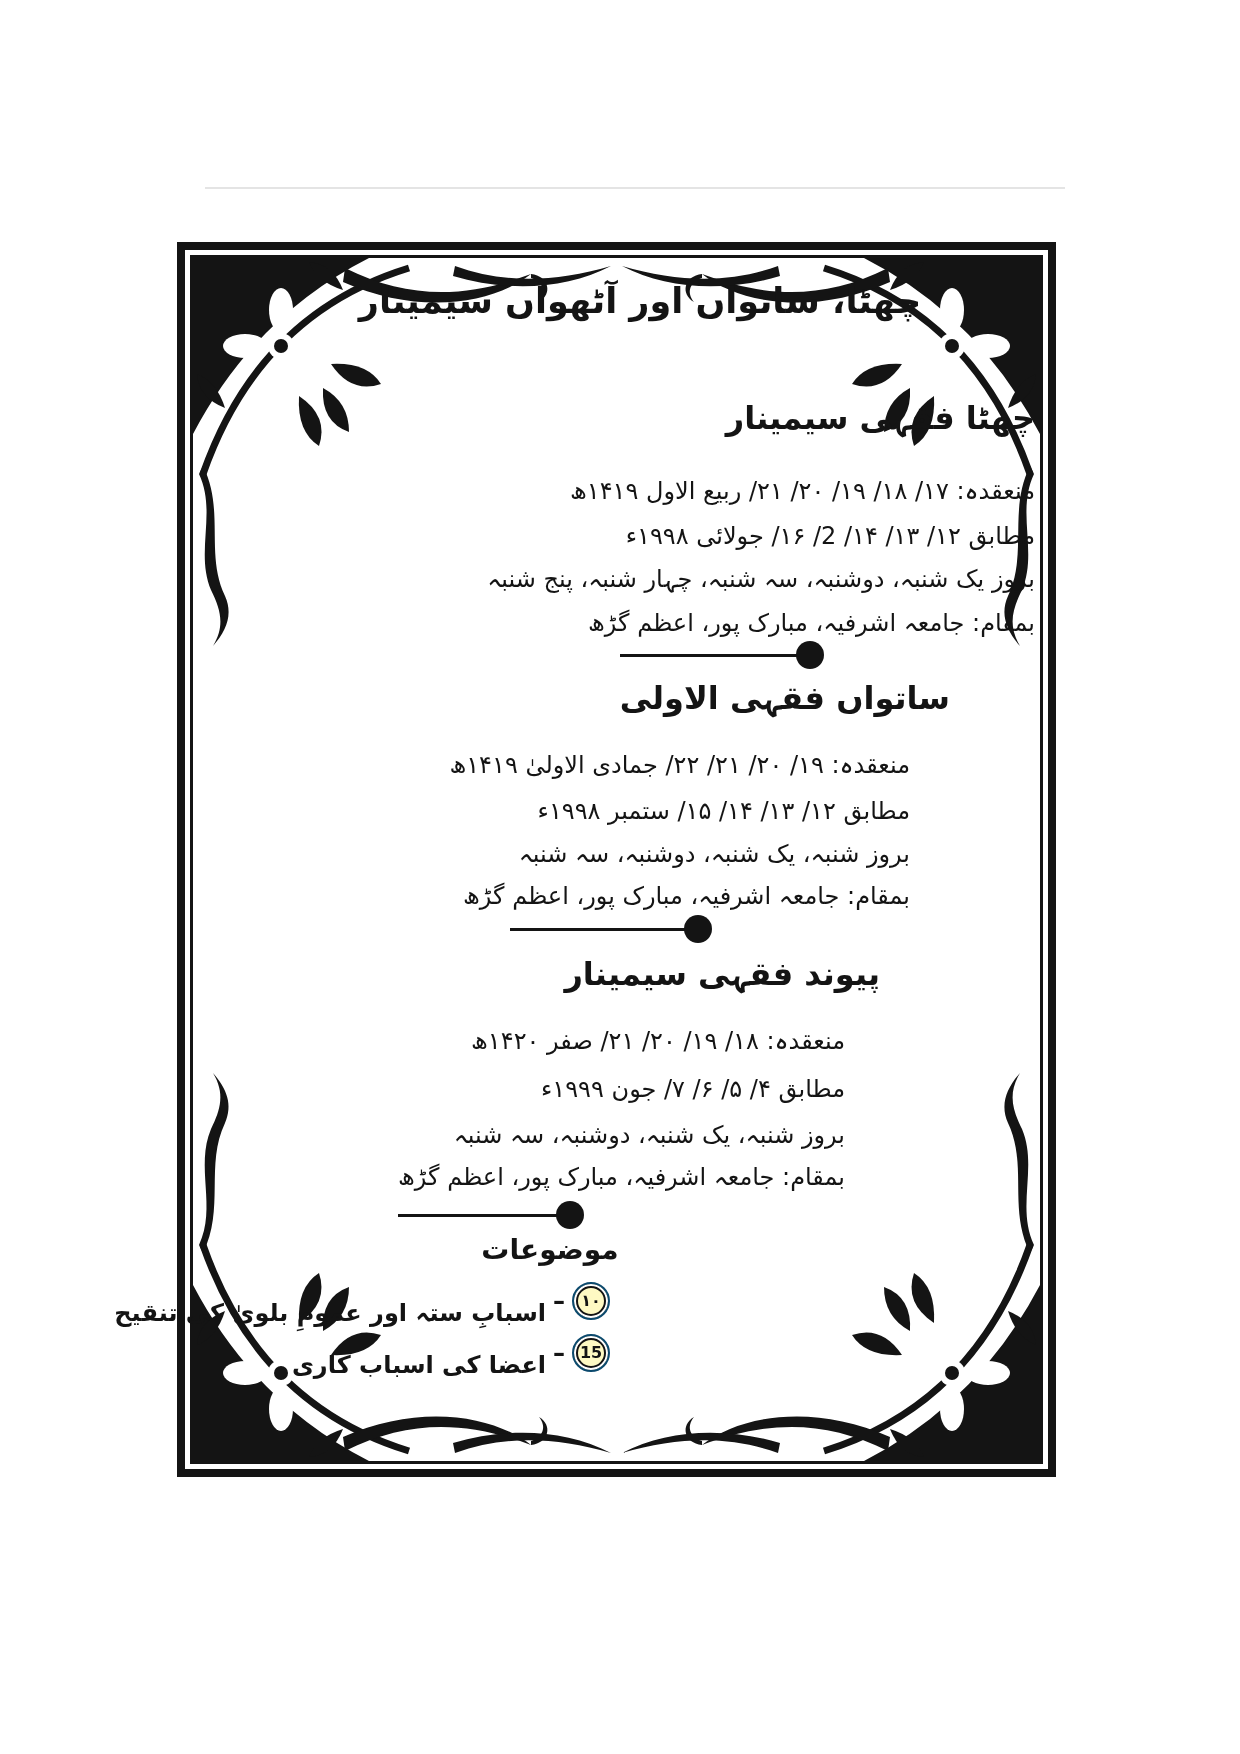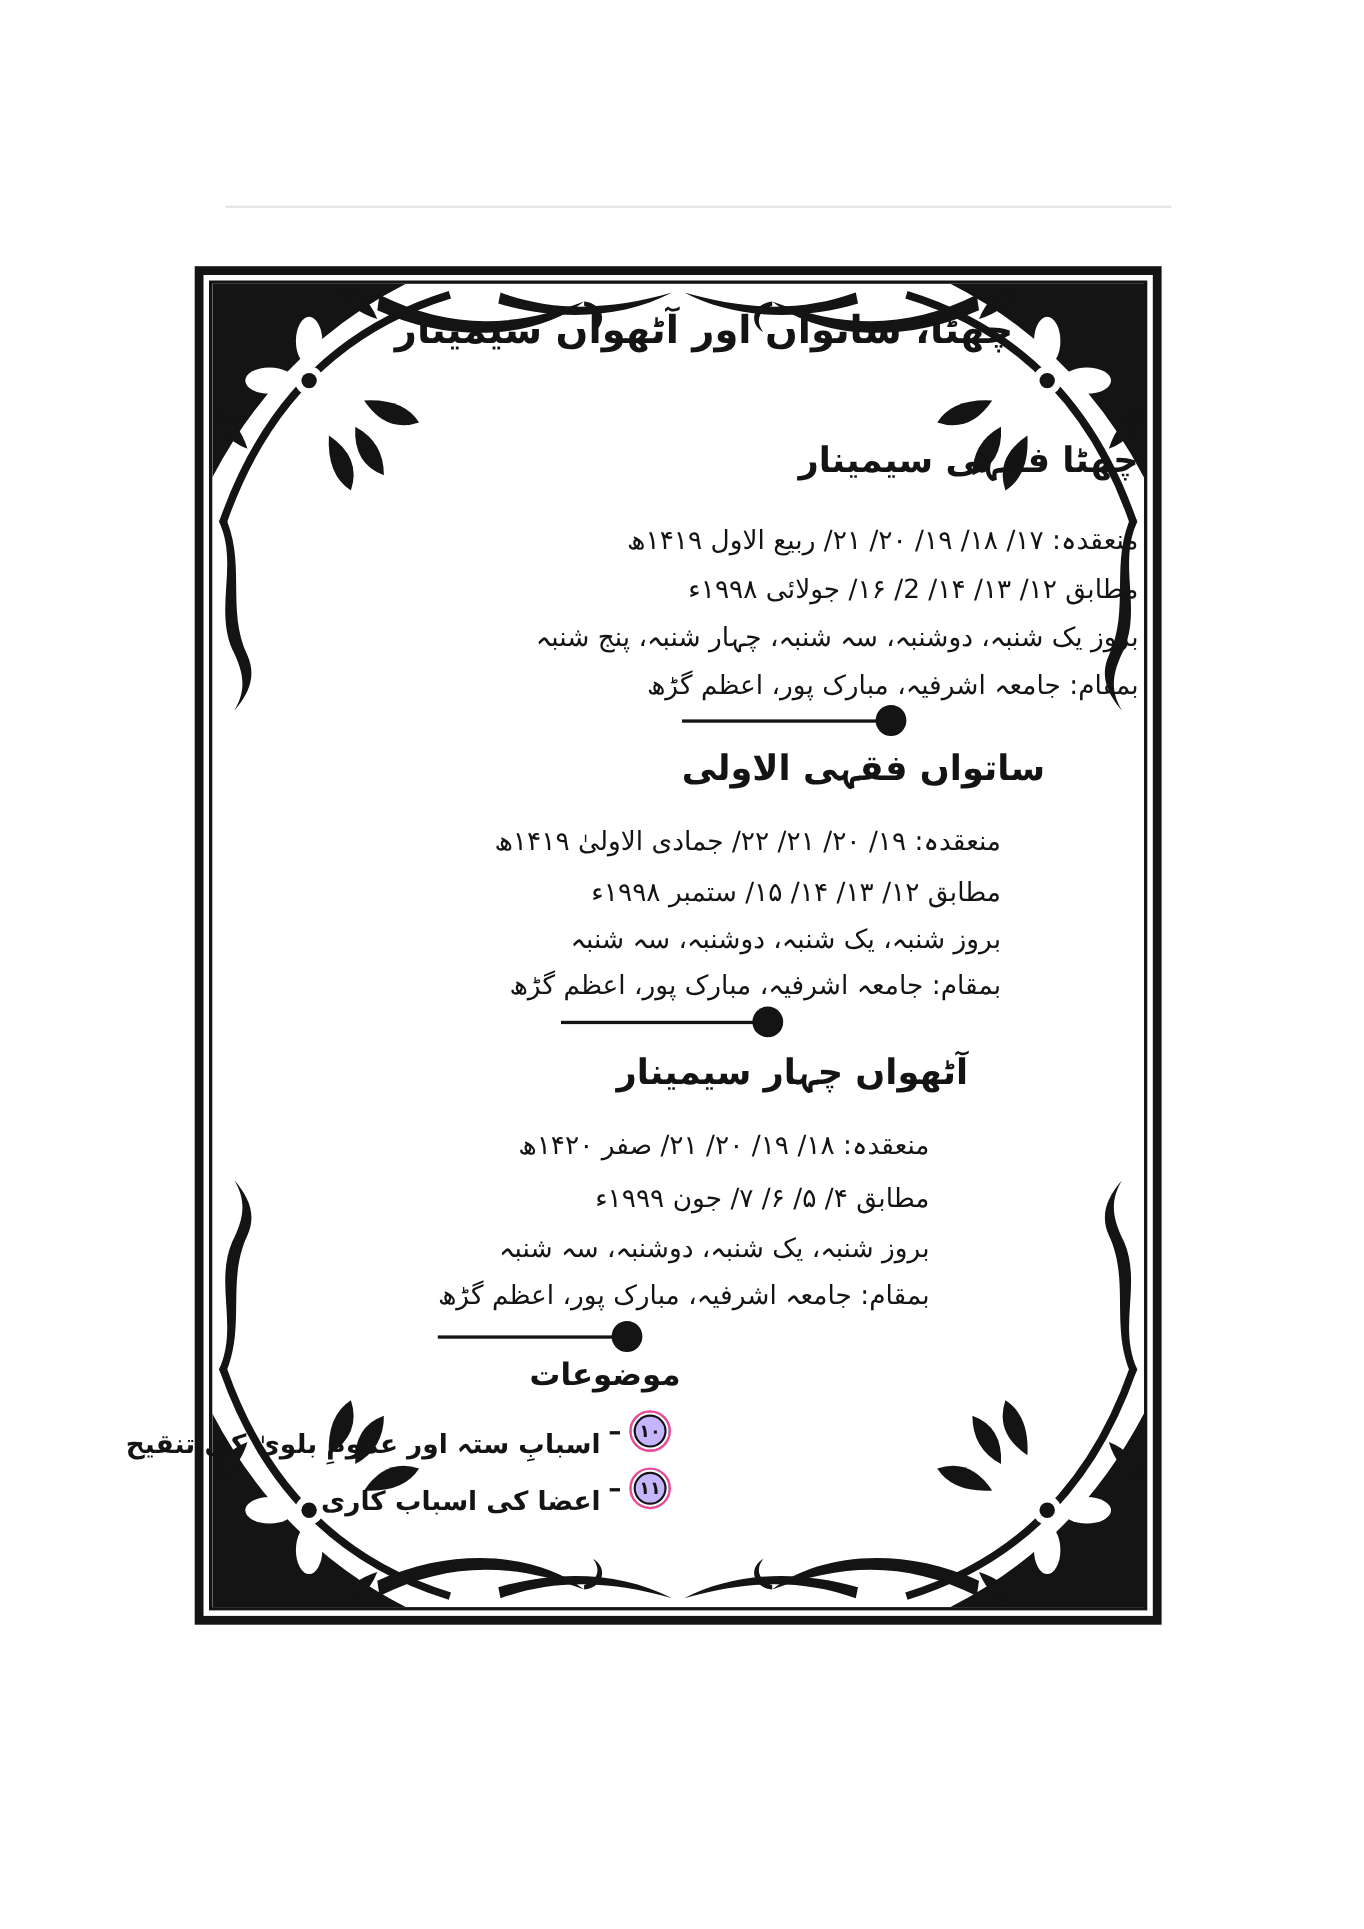--- a/index.html
+++ b/index.html
@@ -25,24 +25,24 @@
   .page-title{top:280px;left:220px;width:840px;text-align:center;
     font-size:35px;font-weight:bold;}
   .sec-heading{font-size:32px;font-weight:bold;}
   .sec-line{font-size:24px;}
   .divider{position:absolute;height:3px;background:#141414;}
   .divider-dot{position:absolute;width:28px;height:28px;border-radius:50%;
     background:#141414;}
   .topics-heading{top:1232px;left:440px;width:220px;text-align:center;
     font-size:28px;font-weight:bold;}
   .topic-item{display:flex;align-items:center;gap:7px;font-size:24px;}
-  .topic-circle{width:34px;height:34px;border-radius:50%;border:2px solid #ec4899;
+  .topic-circle{width:34px;height:34px;border-radius:50%;border:2px solid #0c4a6e;
     box-shadow:inset 0 0 0 2px #ffffff, inset 0 0 0 4px #141414;
     display:flex;align-items:center;justify-content:center;flex:0 0 auto;
-    font-size:16px;font-weight:bold;background:#c4b5fd;}
+    font-size:16px;font-weight:bold;background:#fef9c3;}
   .topic-dash{font-weight:bold;}
   .topic-text{font-weight:bold;margin-top:24px;}
 </style>
 </head>
 <body>
 
 <svg width="0" height="0" style="position:absolute" aria-hidden="true">
   <defs>
     <g id="corner-flourish" fill="#141414">
 
@@ -112,37 +112,37 @@
 <div class="divider-dot" style="top:641px;left:796px;"></div>
 
 <div class="urdu sec-heading" style="top:678px;right:290px;">ساتواں فقہی الاولی</div>
 <div class="urdu sec-line" style="top:750px;right:330px;">منعقدہ: ۱۹/ ۲۰/ ۲۱/ ۲۲/ جمادی الاولیٰ ۱۴۱۹ھ</div>
 <div class="urdu sec-line" style="top:796px;right:330px;">مطابق ۱۲/ ۱۳/ ۱۴/ ۱۵/ ستمبر ۱۹۹۸ء</div>
 <div class="urdu sec-line" style="top:839px;right:330px;">بروز شنبہ، یک شنبہ، دوشنبہ، سہ شنبہ</div>
 <div class="urdu sec-line" style="top:881px;right:330px;">بمقام: جامعہ اشرفیہ، مبارک پور، اعظم گڑھ</div>
 <div class="divider" style="top:928px;left:510px;width:188px;"></div>
 <div class="divider-dot" style="top:915px;left:684px;"></div>
 
-<div class="urdu sec-heading" style="top:954px;right:360px;">آٹھواں چہار سیمینار</div>
+<div class="urdu sec-heading" style="top:954px;right:360px;">پیوند فقہی سیمینار</div>
 <div class="urdu sec-line" style="top:1026px;right:395px;">منعقدہ: ۱۸/ ۱۹/ ۲۰/ ۲۱/ صفر ۱۴۲۰ھ</div>
 <div class="urdu sec-line" style="top:1074px;right:395px;">مطابق ۴/ ۵/ ۶/ ۷/ جون ۱۹۹۹ء</div>
 <div class="urdu sec-line" style="top:1120px;right:395px;">بروز شنبہ، یک شنبہ، دوشنبہ، سہ شنبہ</div>
 <div class="urdu sec-line" style="top:1162px;right:395px;">بمقام: جامعہ اشرفیہ، مبارک پور، اعظم گڑھ</div>
 <div class="divider" style="top:1214px;left:398px;width:172px;"></div>
 <div class="divider-dot" style="top:1201px;left:556px;"></div>
 
 <div class="urdu topics-heading">موضوعات</div>
 
 <div class="urdu topic-item" style="top:1274px;right:630px;">
   <span class="topic-circle">
     <span>۱۰</span>
   </span>
   <span class="topic-dash">–</span>
   <span class="topic-text">اسبابِ ستہ اور عمومِ بلویٰ کی تنقیح</span>
 </div>
 
 <div class="urdu topic-item" style="top:1326px;right:630px;">
   <span class="topic-circle">
-    <span>۱۱</span>
+    <span>15</span>
   </span>
   <span class="topic-dash">–</span>
   <span class="topic-text">اعضا کی اسباب کاری</span>
 </div>
 
 </body></html>

